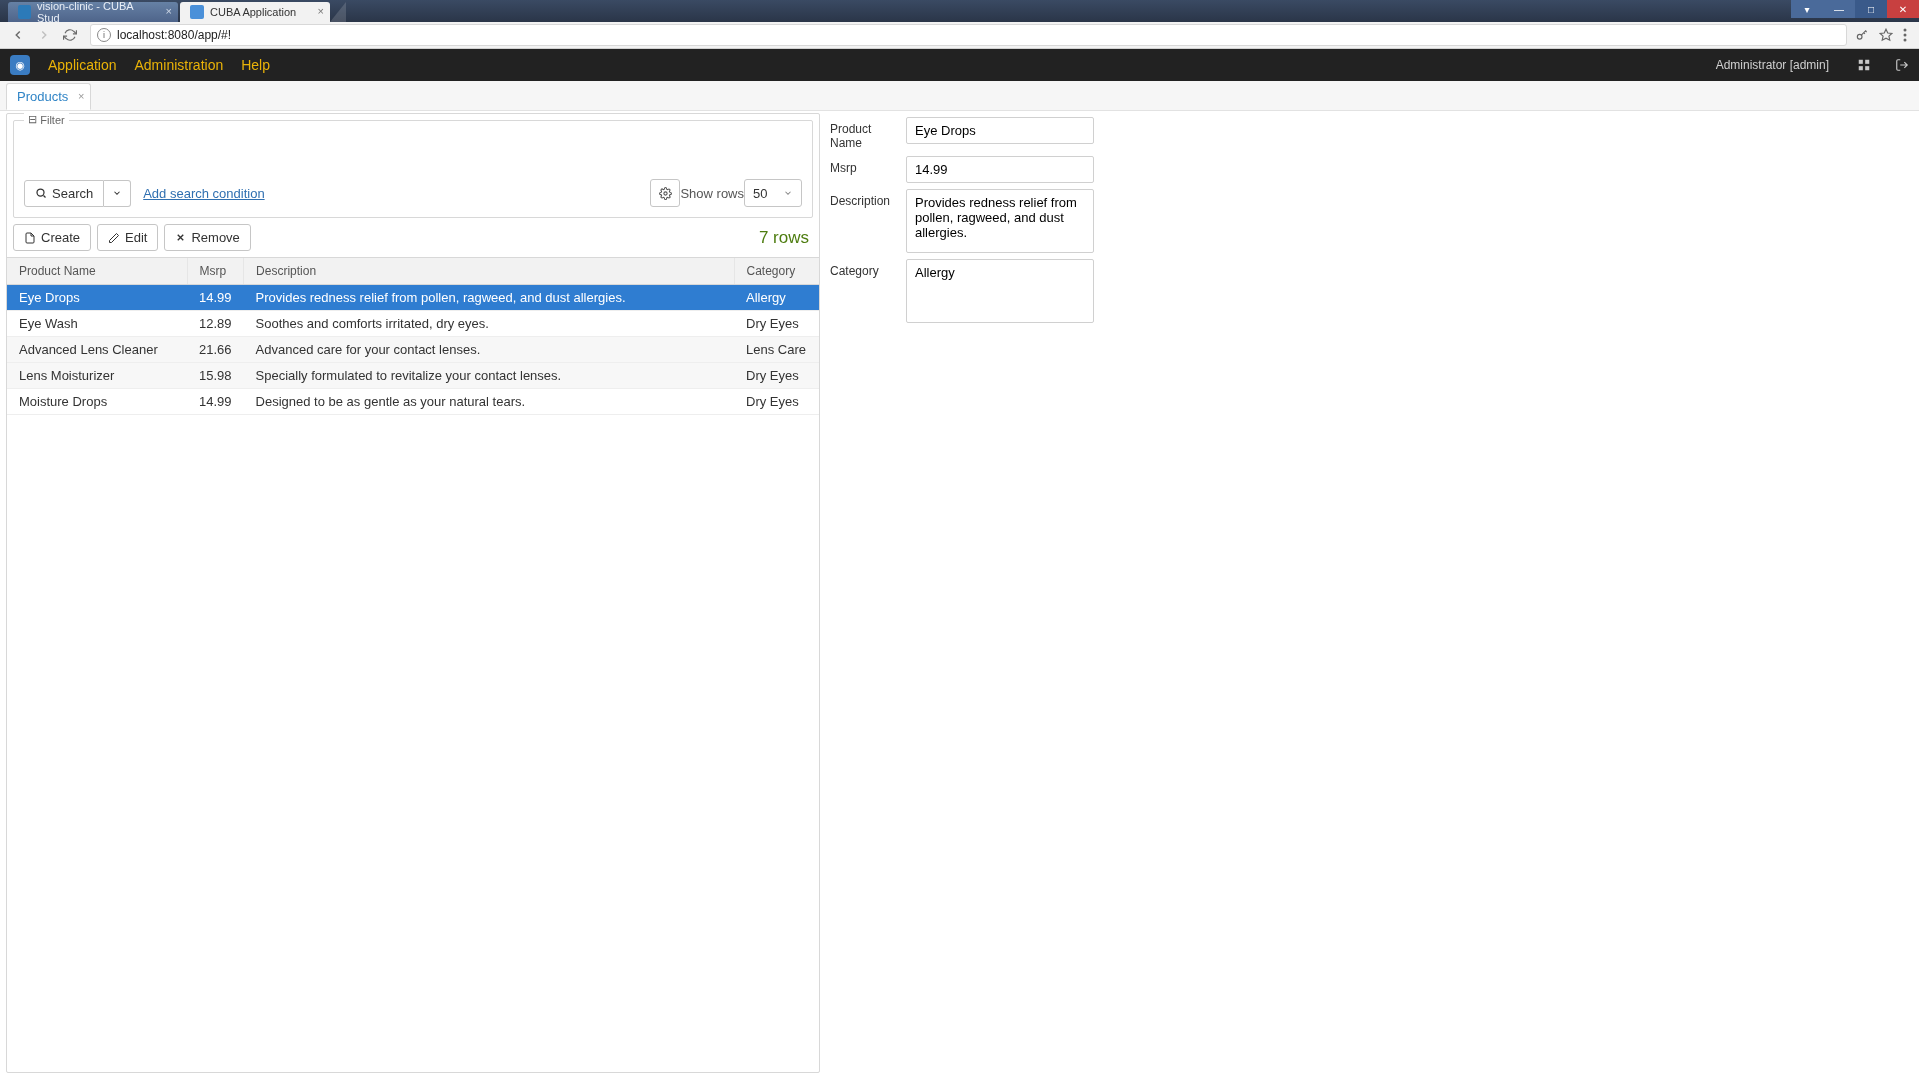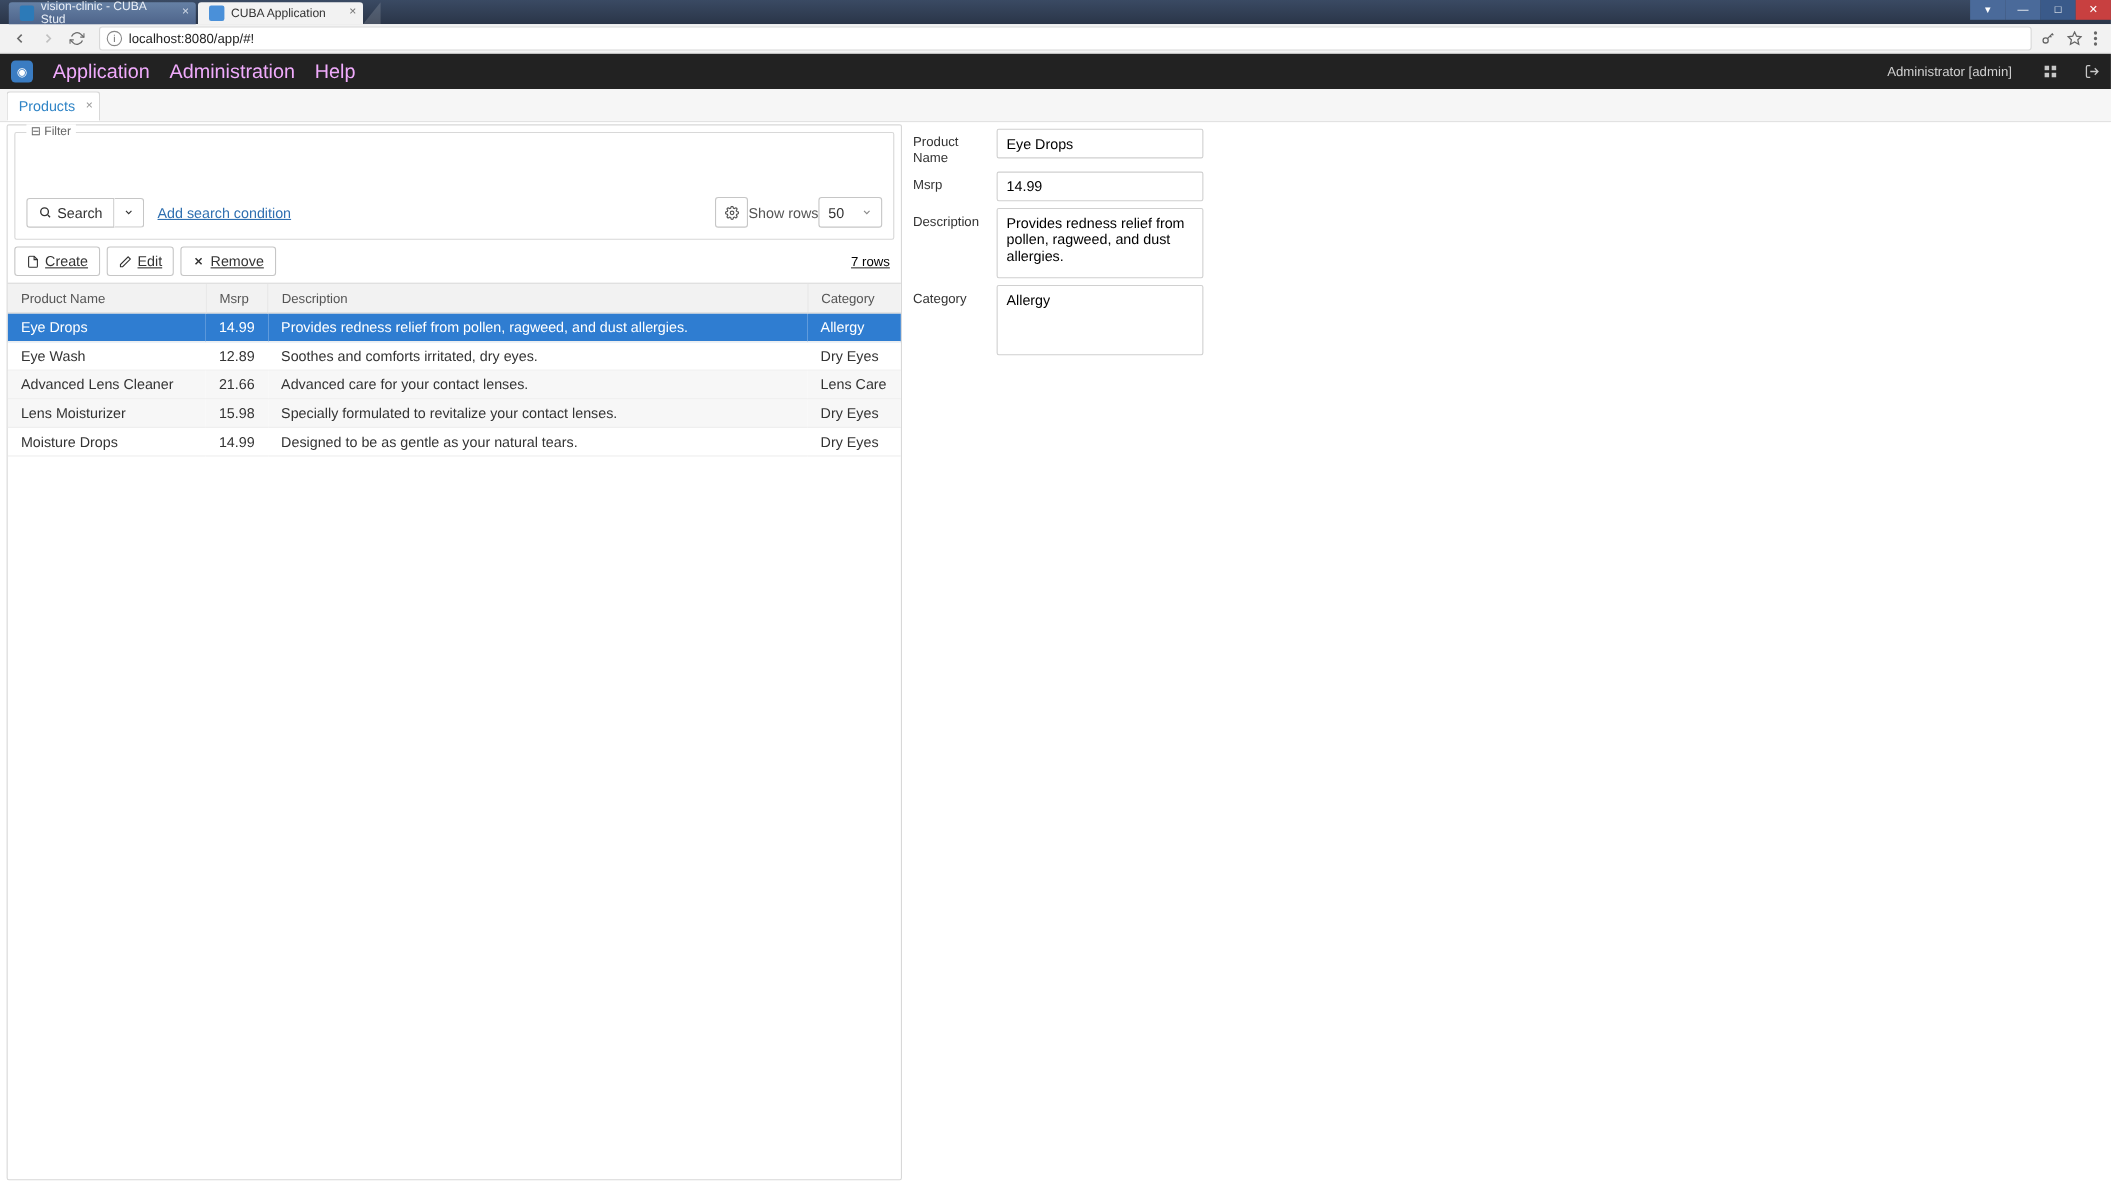--- a/index.html
+++ b/index.html
@@ -22,21 +22,21 @@
 .addr-bar { height:27px; background:#f2f2f2; border-bottom:1px solid #d0d0d0; display:flex; align-items:center; padding:0 6px; gap:2px;}
 .nav-btn { width:24px; height:24px; display:flex; align-items:center; justify-content:center; color:#6b6b6b; border-radius:12px;}
 .nav-btn.disabled{color:#c0c0c0;}
 .url-box { flex:1; height:22px; border:1px solid #d8d8d8; border-radius:3px; background:#fff; display:flex; align-items:center; padding:0 6px; font-size:12px; color:#222; margin:0 6px;}
 .url-box .info-i{width:14px;height:14px;border:1px solid #888;border-radius:50%;display:flex;align-items:center;justify-content:center;font-size:9px;color:#666;margin-right:6px;}
 .addr-right { display:flex; gap:10px; color:#666; padding-right:6px;}
 
 
 .menubar { background:#222; color:#c8c8c8; height:32px; display:flex; align-items:center; padding:0 10px; gap:18px;}
 .menubar .logo { width:20px;height:20px;border-radius:4px;background:#3a7cc2;display:flex;align-items:center;justify-content:center;color:#fff;font-size:11px;}
-.menubar .item { font-size:18px; color:#f0abfc;}
+.menubar .item { font-size:14px; color:#eab308;}
 .menubar .spacer { flex:1;}
 .menubar .user { font-size:12px; color:#d0d0d0;}
 .menubar .ico { width:14px;height:14px;color:#c8c8c8;}
 
 
 .inner-tabs { background:#f6f6f6; border-bottom:1px solid #e2e2e2; height:30px; display:flex; align-items:flex-end; padding-left:6px;}
 .inner-tab { background:#fff; border:1px solid #d8d8d8; border-bottom-color:#fff; border-radius:3px 3px 0 0; padding:5px 22px 5px 10px; font-size:13px; color:#2f84c6; position:relative;}
 .inner-tab .close { position:absolute; right:6px; top:6px; font-size:11px; color:#999;}
 
 
@@ -51,22 +51,22 @@
 .btn-group { display:inline-flex;}
 .btn-group .btn:first-child{border-radius:3px 0 0 3px;}
 .btn-group .btn:last-child{border-left:none;border-radius:0 3px 3px 0; padding:5px 8px;}
 .link { color:#2f6fb0; text-decoration:underline; font-size:13px; margin-left:12px;}
 .filter-row { display:flex; align-items:center;margin-top:48px;}
 .filter-right { margin-left:auto; display:flex; align-items:center; }
 .icon-btn { width:30px; height:28px; border:1px solid #c6c6c6; border-radius:3px; display:flex;align-items:center;justify-content:center;}
 .select { border:1px solid #c6c6c6; border-radius:3px; height:28px; width:58px; display:flex; align-items:center; justify-content:space-between; padding:0 8px;}
 
 
-.toolbar { display:flex; align-items:center; padding:0 6px 6px 6px; gap:6px;text-decoration:underline;}
-.rowcount { margin-left:auto; color:#000000; font-size:12px; padding-right:4px;}
+.toolbar { display:flex; align-items:center; padding:0 6px 6px 6px; gap:6px;}
+.rowcount { margin-left:auto; color:#4d7c0f; font-size:17px; padding-right:4px;}
 
 
 .tbl { border-top:1px solid #d8d8d8; flex:1; overflow:hidden;}
 .tbl table { width:100%; border-collapse:collapse;}
 .tbl th { background:#f2f2f2; text-align:left; font-weight:normal; color:#555; padding:6px 12px; border-bottom:1px solid #d8d8d8; border-right:1px solid #e6e6e6; font-size:12px;}
 .tbl th:last-child{border-right:none;}
 .tbl td { padding:5px 12px; border-bottom:1px solid #eee; font-size:13px; color:#333;}
 .tbl tr.even td { background:#f7f7f7;}
 .tbl tr.selected td { background:#2f7dd1; color:#fff;}
 .col-name{width:180px;} .col-msrp{width:55px;} .col-cat{width:85px;} .col-desc{}

